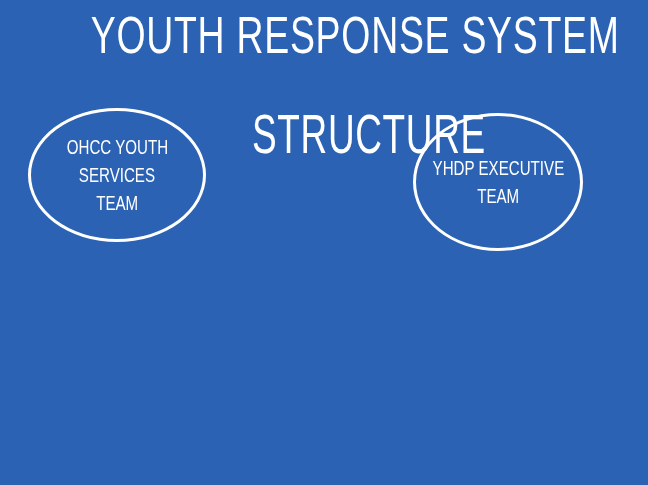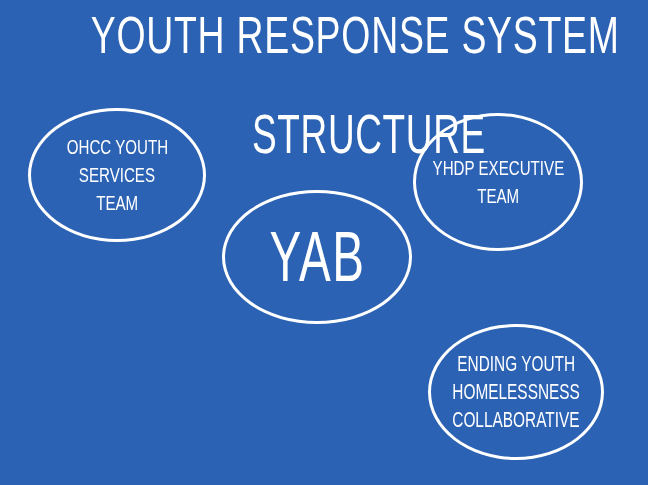--- a/index.html
+++ b/index.html
@@ -93,24 +93,16 @@
     <span class="oval-text small-text">OHCC YOUTH</span>
     <span class="oval-text small-text">SERVICES</span>
     <span class="oval-text small-text">TEAM</span>
   </div>
 
   <div class="oval" style="left:413px;top:113px;width:170px;height:138px;">
     <span class="oval-text small-text">YHDP EXECUTIVE</span>
     <span class="oval-text small-text">TEAM</span>
   </div>
 
-  <div class="oval" style="left:222px;top:190px;width:190px;height:134px;">
-    <span class="oval-text yab-text">YAB</span>
-  </div>
 
 
-  <div class="oval" style="left:428px;top:324px;width:176px;height:136px;">
-    <span class="oval-text ehc-text">ENDING YOUTH</span>
-    <span class="oval-text ehc-text">HOMELESSNESS</span>
-    <span class="oval-text ehc-text">COLLABORATIVE</span>
-  </div>
 
 </div>
 
 </body></html>

